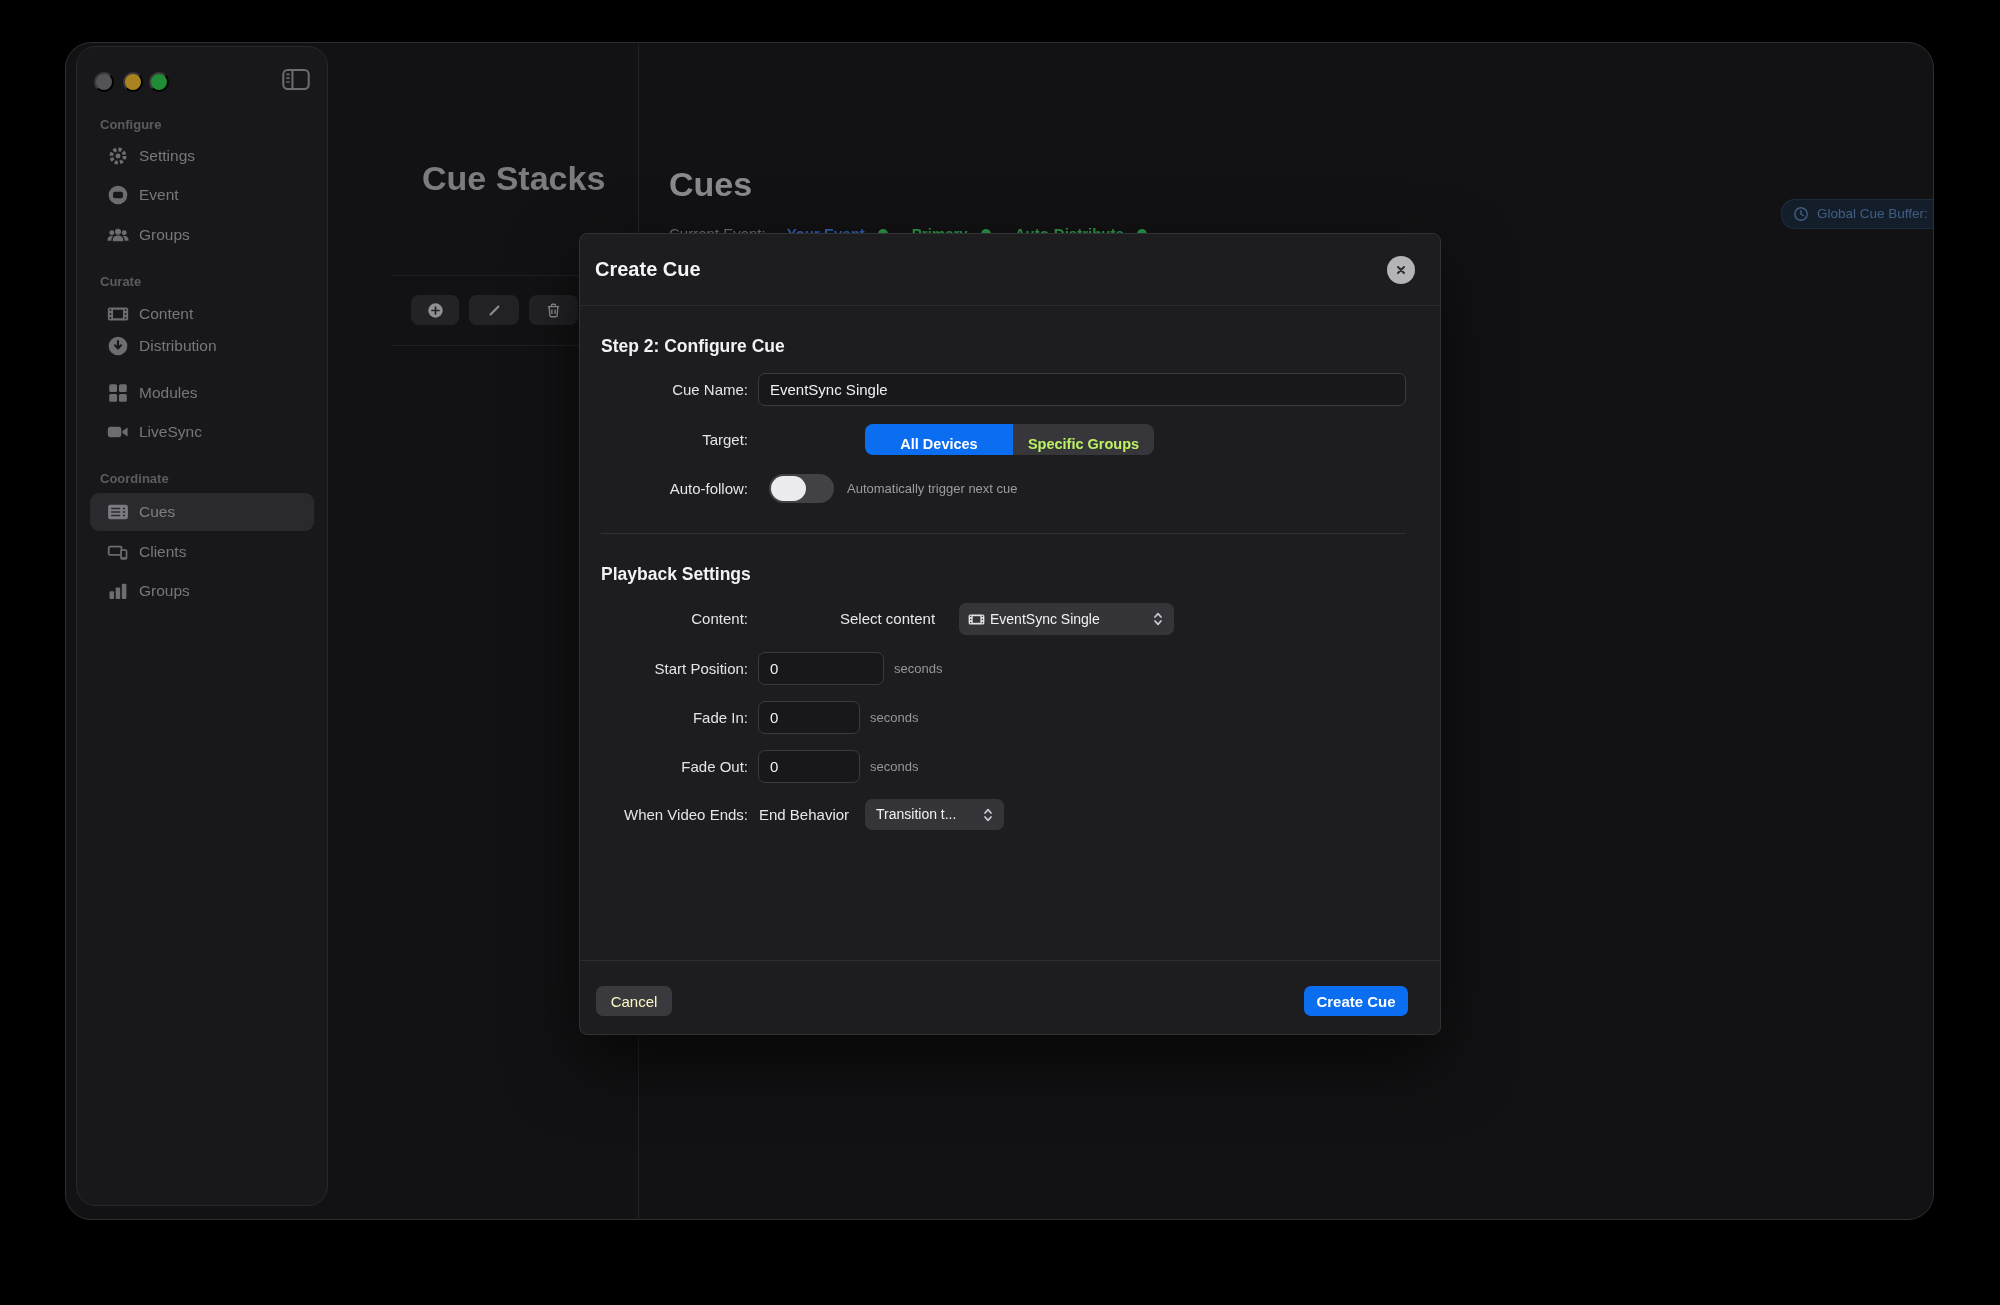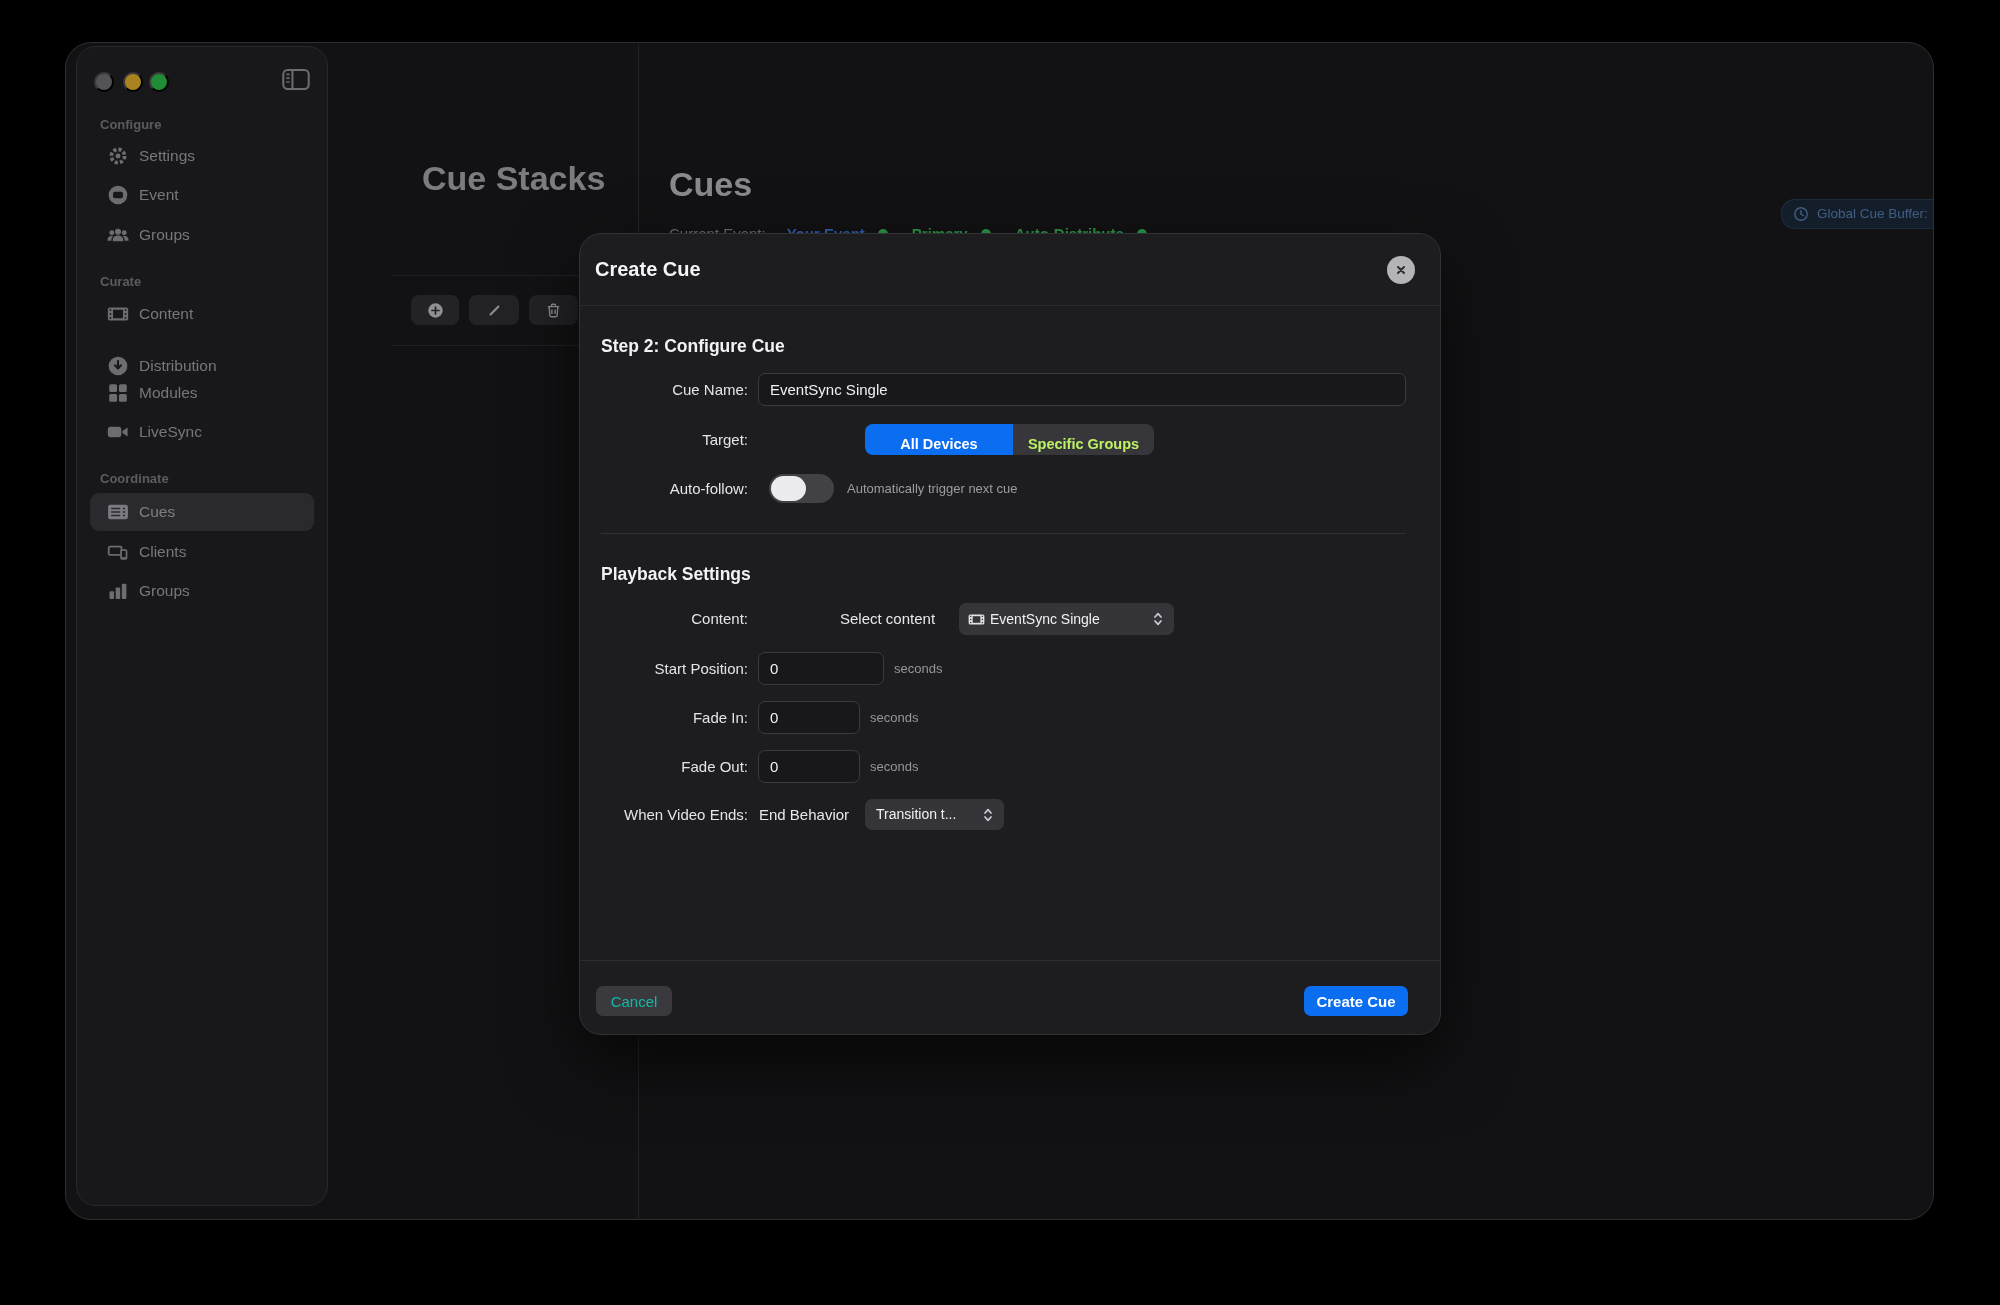--- a/index.html
+++ b/index.html
@@ -57,21 +57,21 @@
   .evt-name{color:#4486f2;font-weight:700;margin-left:21px;}
   .evt-dot{width:10px;height:10px;border-radius:50%;background:#3ed763;margin-left:13px;}
   .evt-g{color:#3ed763;font-weight:700;margin-left:24px;}
   .buffer{position:absolute;left:1715px;top:156px;width:190px;height:28px;background:#1e2c3e;
           border:1px solid rgba(90,130,190,.22);border-radius:14px;z-index:1;}
   .buffer .clk{position:absolute;left:11px;top:6px;width:16px;height:16px;color:#5c86bd;}
   .buffer .blbl{position:absolute;left:35px;top:0;height:28px;line-height:28px;font-size:13.5px;color:#5c86bd;}
 
   
   .modal{position:absolute;left:513px;top:190px;width:860px;height:800px;background:#1d1d20;
-         border:1px solid #323236;border-radius:22px;box-shadow:0 28px 70px rgba(0,0,0,.65);z-index:10;}
+         border:1px solid #323236;border-radius:8px;box-shadow:0 28px 70px rgba(0,0,0,.65);z-index:10;}
   .m-head{position:absolute;left:0;top:0;width:100%;height:71px;border-bottom:1px solid rgba(255,255,255,.07);}
   .m-title{position:absolute;left:15px;top:0;height:71px;line-height:71px;font-size:20px;font-weight:700;color:#f5f5f7;}
   .m-close{position:absolute;left:807px;top:22px;width:28px;height:28px;border-radius:50%;background:#b4b4b8;border:none;padding:0;}
   .m-close svg{width:16px;height:16px;display:block;margin:auto;}
   .m-sec-h{position:absolute;left:21px;height:22px;line-height:22px;font-size:17.5px;font-weight:700;color:#f2f2f4;}
   .f-label{position:absolute;left:0;width:168px;text-align:right;font-size:15px;color:#e4e4e8;}
   .f-input{position:absolute;background:rgba(0,0,0,.14);border:1px solid #3b3b3f;border-radius:7px;
            color:#f0f0f2;font-size:15px;font-family:"Liberation Sans",sans-serif;padding:0 0 0 11px;outline:none;box-sizing:border-box;}
   .seg{position:absolute;left:285px;top:190px;height:31px;border-radius:8px;overflow:hidden;display:flex;}
   .seg button{border:none;height:31px;font-size:14.5px;font-weight:700;font-family:"Liberation Sans",sans-serif;padding:12px;}
@@ -82,21 +82,21 @@
   .t-cap{position:absolute;left:267px;top:240px;height:29px;line-height:29px;font-size:13px;color:#9c9ca1;}
   .m-div{position:absolute;left:21px;top:299px;width:805px;height:1px;background:rgba(255,255,255,.09);}
   .inline-lb{position:absolute;font-size:15px;color:#e8e8ec;}
   .dropdown{position:absolute;background:#343439;border:none;border-radius:7px;color:#f2f2f4;}
   .dd-ic{position:absolute;left:9px;top:8px;width:17px;height:17px;color:#e2e2e6;}
   .dd-txt{position:absolute;font-size:14px;color:#f2f2f4;white-space:nowrap;}
   .dd-ch{position:absolute;width:10px;height:16px;color:#c9c9cf;}
   .unit{position:absolute;font-size:13px;color:#95959a;}
   .m-foot{position:absolute;left:0;top:726px;width:100%;height:73px;border-top:1px solid rgba(255,255,255,.08);}
   .btn{border:none;border-radius:7px;font-size:15px;font-family:"Liberation Sans",sans-serif;}
-  .btn-cancel{position:absolute;left:16px;top:25px;width:76px;height:30px;background:#3a3a3e;color:#14b8a6;}
+  .btn-cancel{position:absolute;left:16px;top:25px;width:76px;height:30px;background:#3a3a3e;color:#fef9c3;}
   .btn-create{position:absolute;left:724px;top:25px;width:104px;height:30px;background:#0b6df0;color:#fff;font-weight:700;}
   svg{overflow:visible;}
 </style>
 </head>
 <body>
 
 <div class="screen">
   <div class="window">
 
     <aside class="sidebar">
@@ -157,21 +157,21 @@
               <rect x="1.9" y="4.5" width="1.2" height="1.2" fill="#232327"></rect>
               <rect x="1.9" y="7.4" width="1.2" height="1.2" fill="#232327"></rect>
               <rect x="1.9" y="10.3" width="1.2" height="1.2" fill="#232327"></rect>
               <rect x="12.9" y="4.5" width="1.2" height="1.2" fill="#232327"></rect>
               <rect x="12.9" y="7.4" width="1.2" height="1.2" fill="#232327"></rect>
               <rect x="12.9" y="10.3" width="1.2" height="1.2" fill="#232327"></rect>
             </svg>
         </span>
         <span class="nav-lb">Content</span>
       </div>
-      <div class="nav-row" style="top:300px">
+      <div class="nav-row" style="top:280px">
         <span class="nav-ic">
           <svg viewBox="0 0 16 16">
               <circle cx="8" cy="8" r="6.8" fill="currentColor"></circle>
               <path d="M8 4.4v5.2M5.8 7.5L8 9.8l2.2-2.3" stroke="#232327" stroke-width="1.5" fill="none" stroke-linecap="round" stroke-linejoin="round"></path>
             </svg>
         </span>
         <span class="nav-lb">Distribution</span>
       </div>
       <div class="nav-row" style="top:327px">
         <span class="nav-ic">

